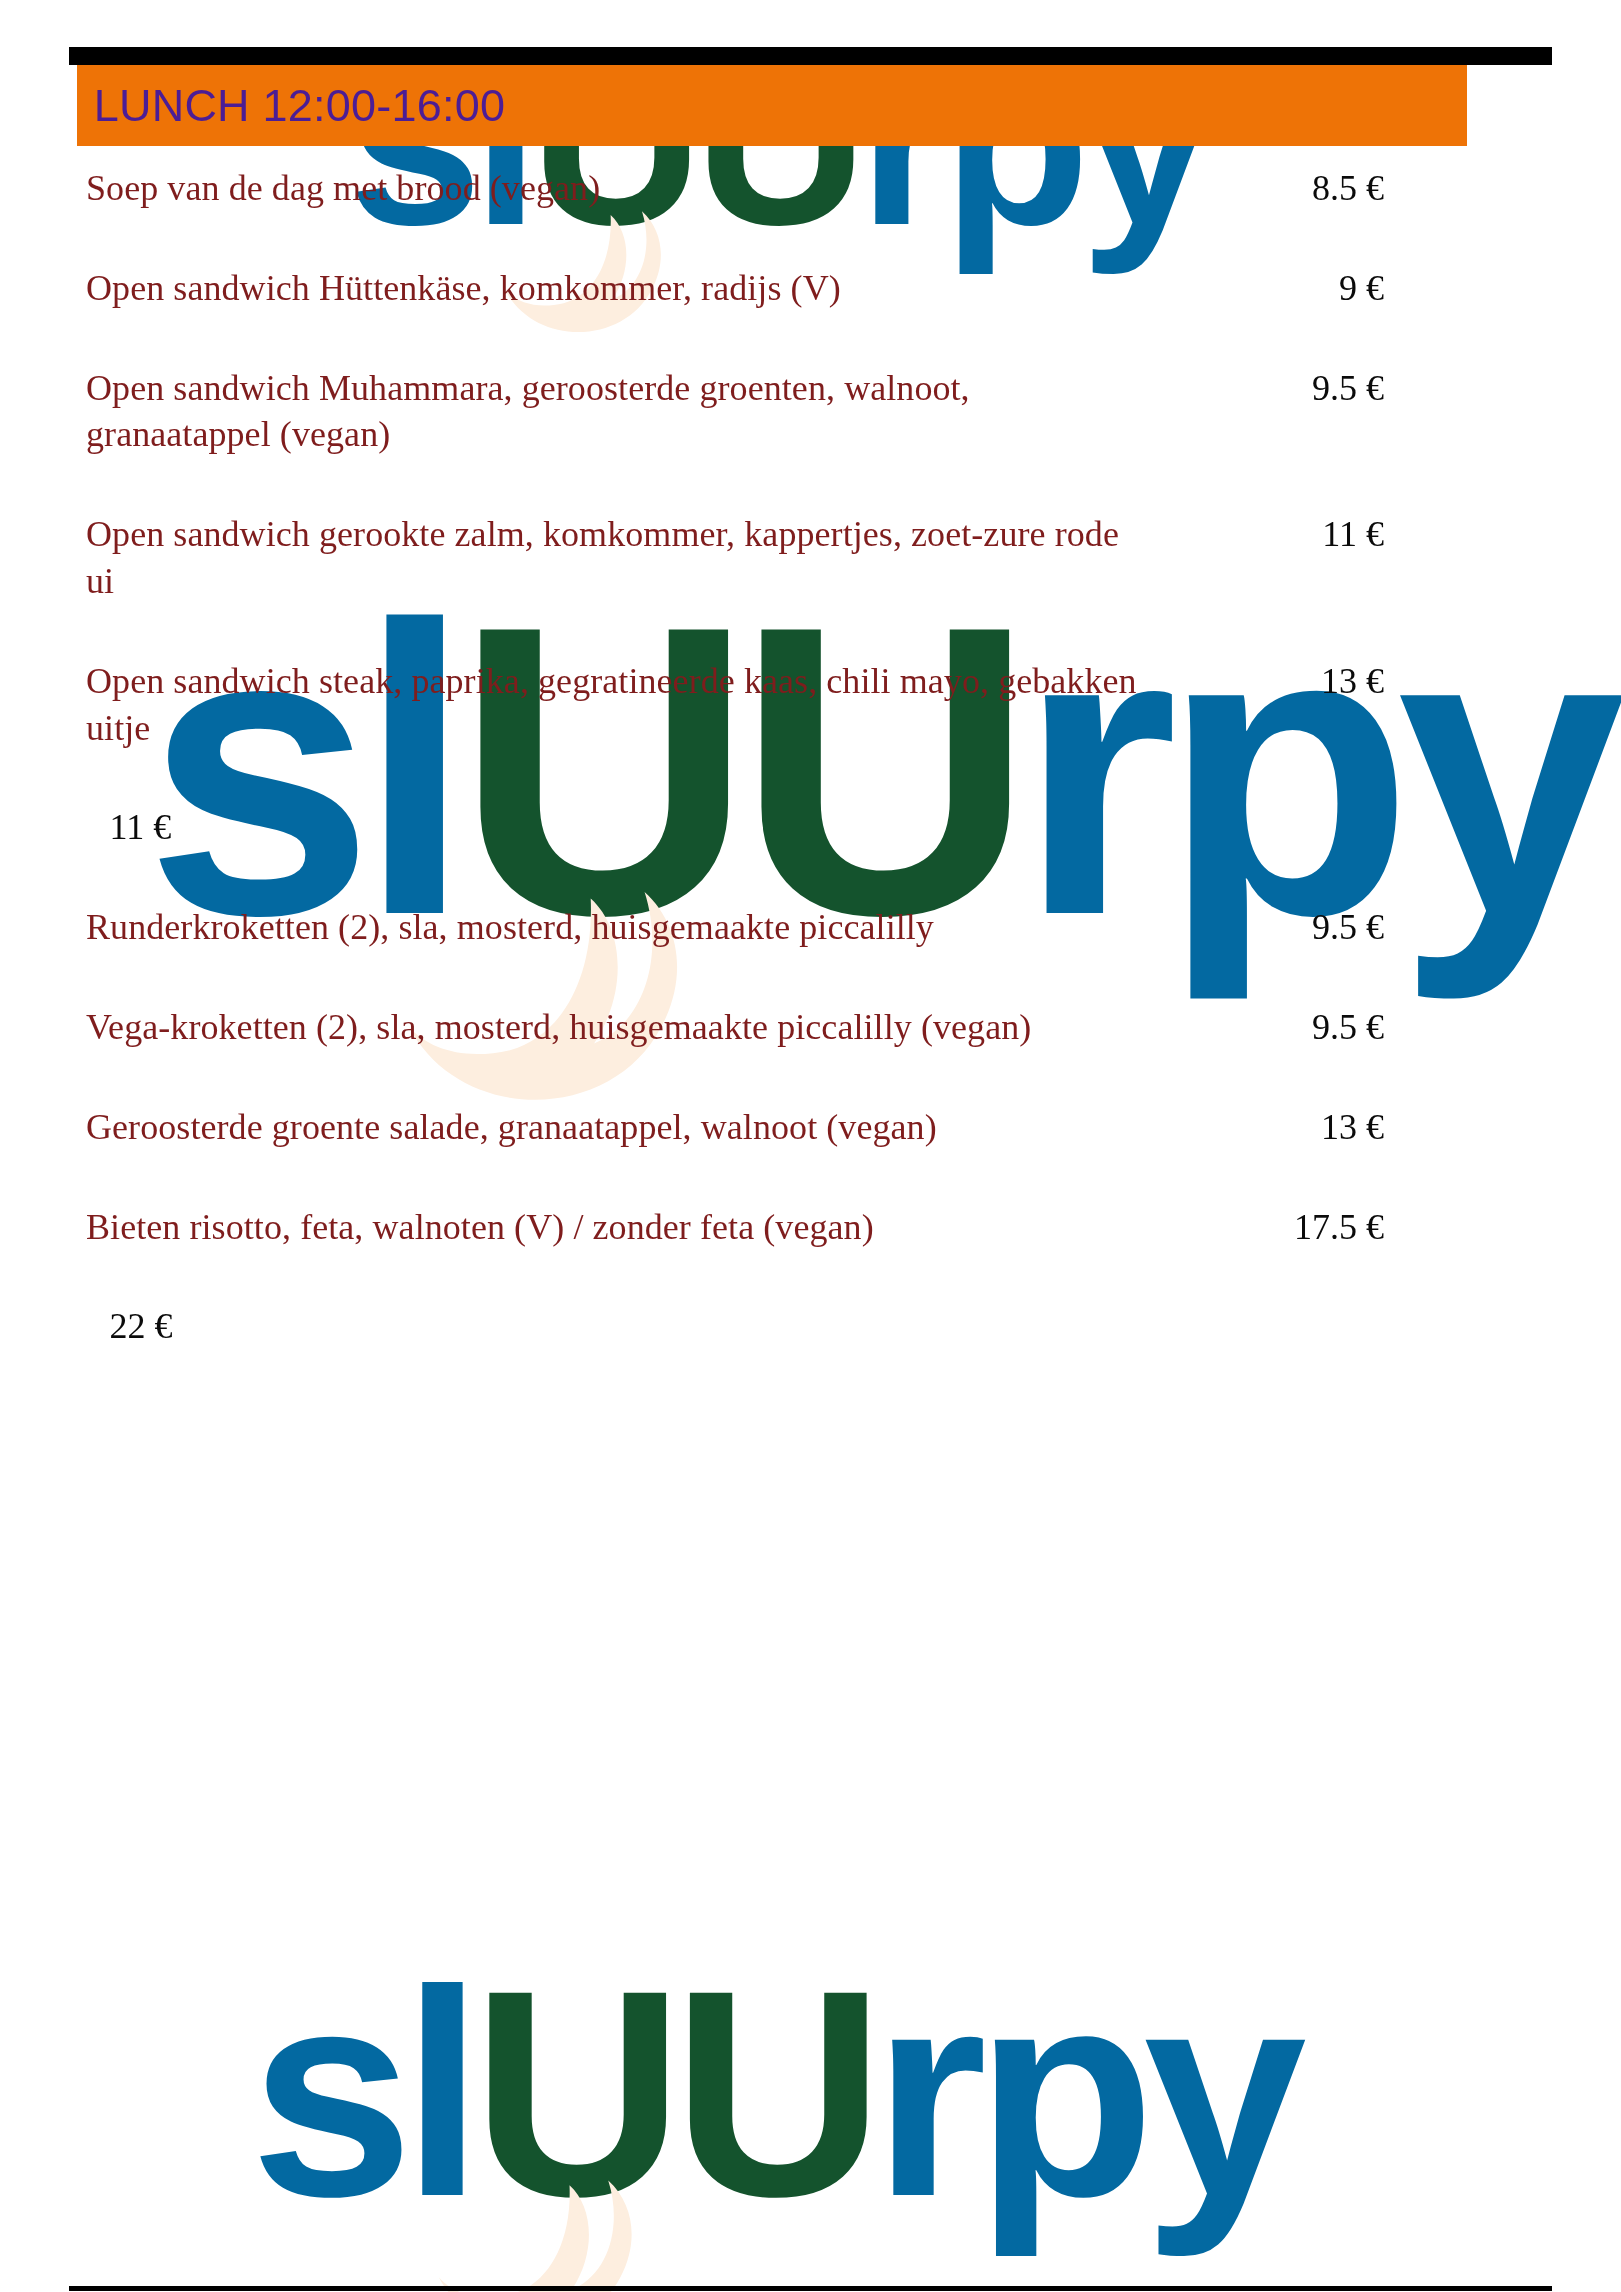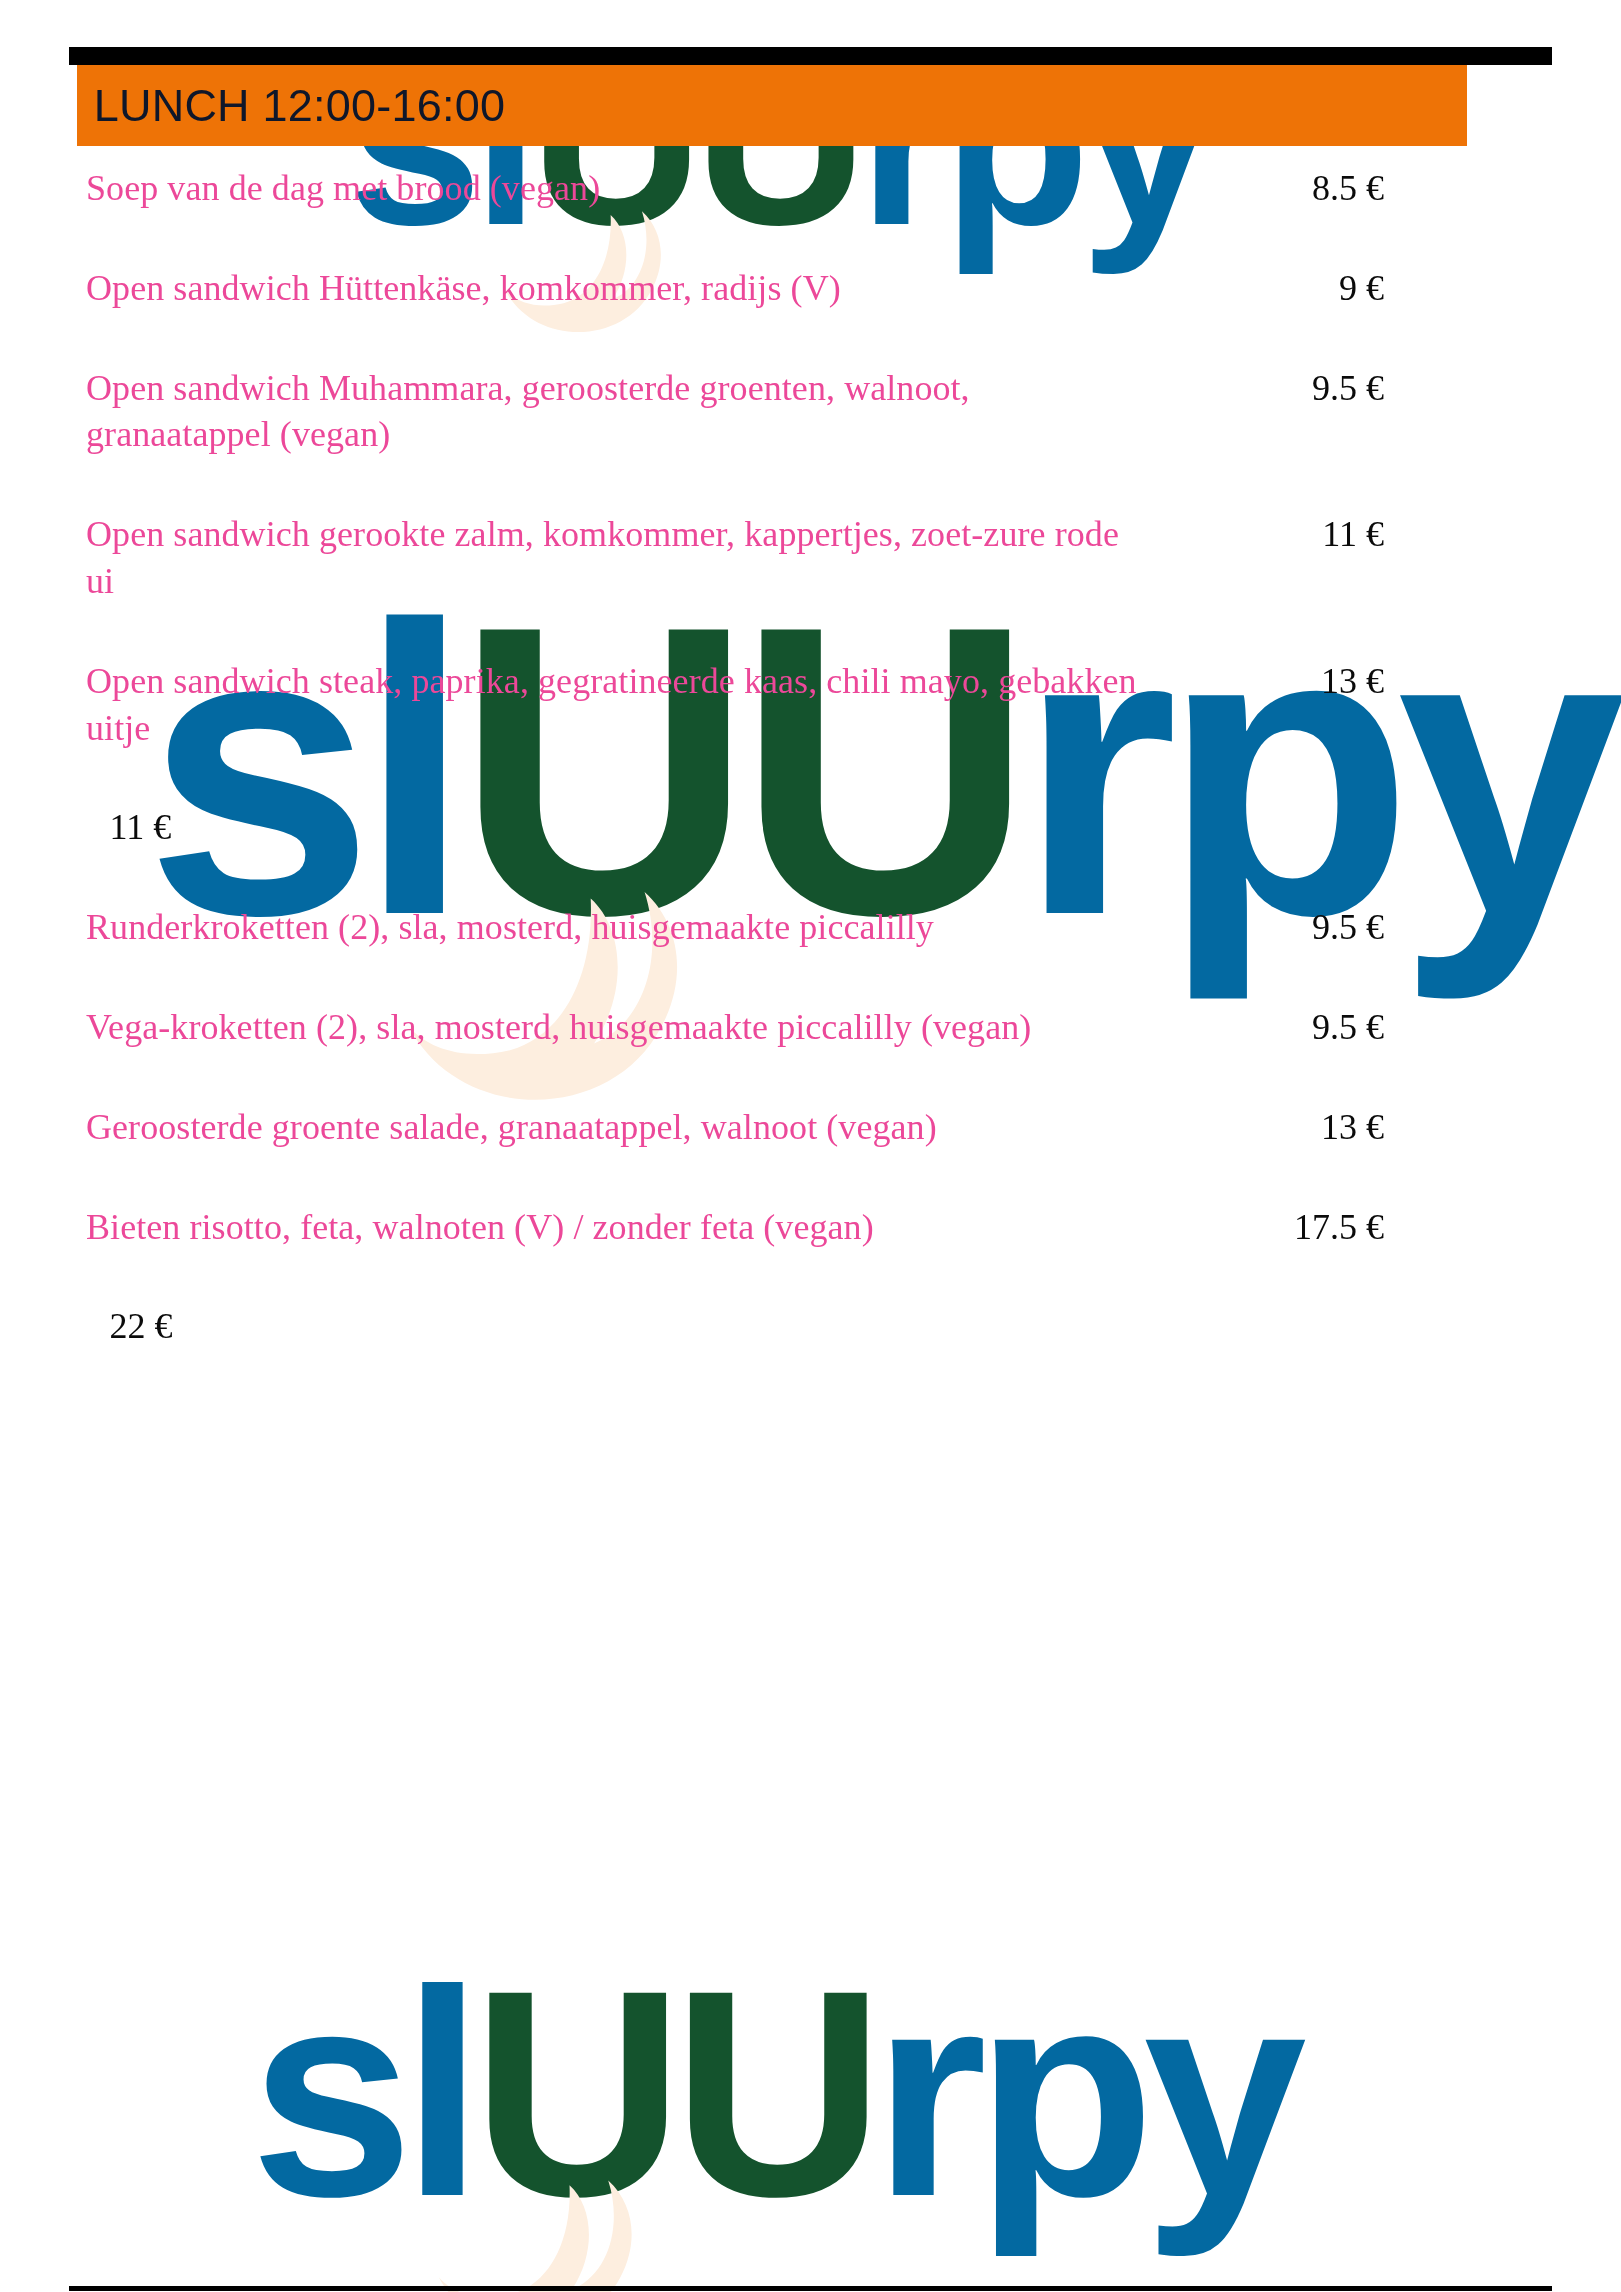--- a/index.html
+++ b/index.html
@@ -74,21 +74,21 @@
     height: 81px;
     background: #ee7306;
     z-index: 3;
     display: flex;
     align-items: center;
   }
   .section-header-title {
     font-family: "Liberation Sans", "DejaVu Sans", sans-serif;
     font-size: 45px;
     font-weight: normal;
-    color: #0f172a;
+    color: #4c1d95;
     padding-left: 16.7px;
     letter-spacing: 0.005em;
     line-height: 1;
   }
 
   
   .menu {
     position: absolute;
     left: 86px;
     top: 165px;
@@ -97,21 +97,21 @@
   }
   .menu-item {
     display: flex;
     align-items: flex-start;
     justify-content: space-between;
     margin-bottom: 53px;
   }
   .menu-item-name {
     font-size: 36px;
     line-height: 1.30;
-    color: #ec4899;
+    color: #7f1d1d;
     max-width: 1059px;
     letter-spacing: 0.002em;
   }
   .menu-item-price {
     font-size: 36px;
     line-height: 1.30;
     color: #0b0b0b;
     white-space: nowrap;
     text-align: left;
     flex: 0 0 auto;

